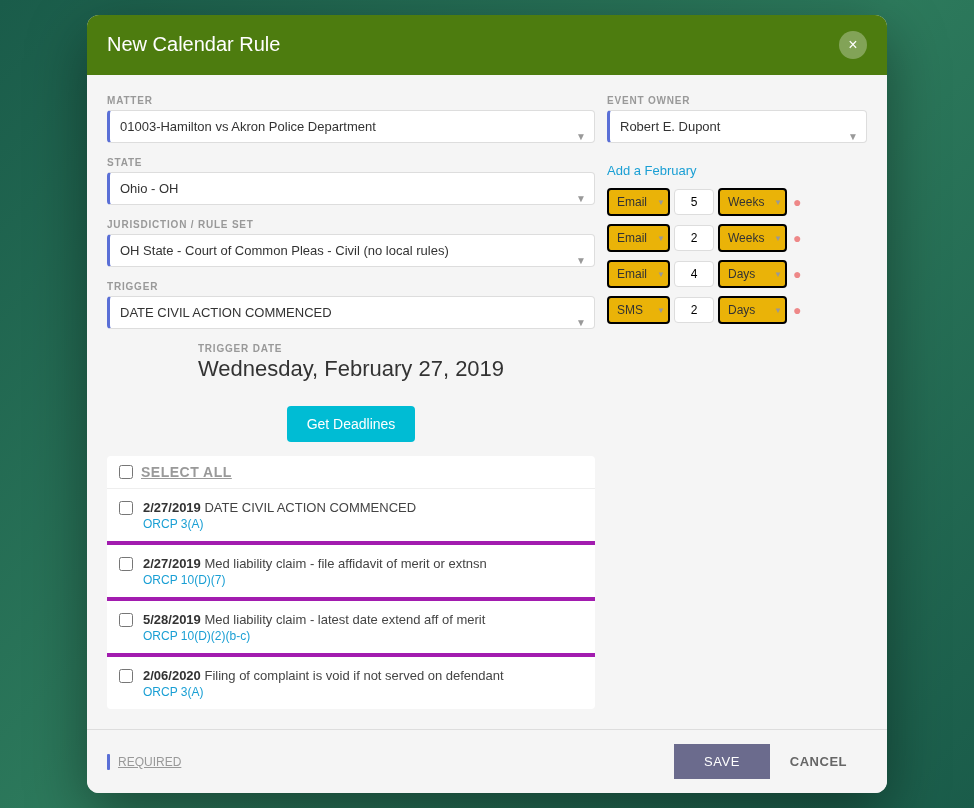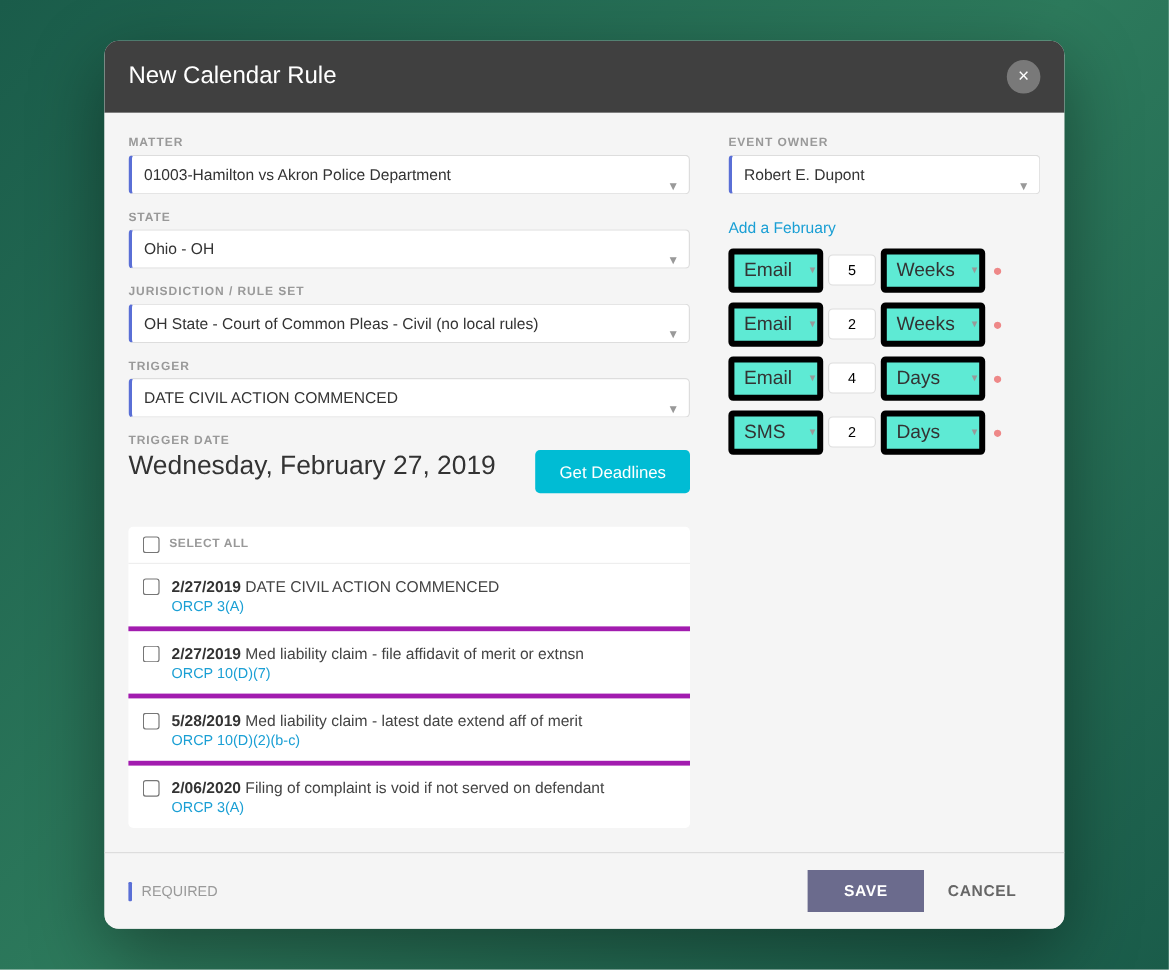--- a/index.html
+++ b/index.html
@@ -13,21 +13,21 @@
       font-family: -apple-system, BlinkMacSystemFont, 'Segoe UI', Arial, sans-serif;
     }
     .modal-wrapper {
       background: #f0f0f0;
       border-radius: 12px;
       overflow: hidden;
       width: 800px;
       box-shadow: 0 20px 60px rgba(0,0,0,0.4);
     }
     .modal-header {
-      background: #404040;
+      background: #4d7c0f;
       padding: 16px 20px;
       display: flex;
       align-items: center;
       justify-content: space-between;
     }
     .modal-title {
       color: white;
       font-size: 20px;
       font-weight: 500;
     }
@@ -41,21 +41,21 @@
       font-size: 16px;
       cursor: pointer;
       display: flex;
       align-items: center;
       justify-content: center;
     }
     .modal-body {
       background: #f5f5f5;
       padding: 20px;
       display: flex;
-      gap: 32px;
+      gap: 12px;
     }
     .left-panel {
       flex: 1;
     }
     .right-panel {
       width: 260px;
     }
     .field-group {
       margin-bottom: 14px;
     }
@@ -119,38 +119,40 @@
       padding: 10px 20px;
       font-size: 14px;
       cursor: pointer;
       white-space: nowrap;
     }
     .trigger-date-row {
       display: flex;
       align-items: center;
       justify-content: space-between;
       margin-bottom: 14px;
+      flex-direction: column;
     }
     .deadlines-section {
       background: white;
       border-radius: 4px;
       padding: 0;
     }
     .select-all-row {
       display: flex;
       align-items: center;
       padding: 8px 12px;
       border-bottom: 1px solid #eee;
     }
     .select-all-label {
-      font-size: 10px;
+      font-size: 14px;
       color: #999;
       margin-left: 8px;
       font-weight: 600;
       letter-spacing: 0.5px;
+      text-decoration: underline;
     }
     .deadline-item {
       display: flex;
       align-items: flex-start;
       padding: 10px 12px;
       border-bottom: 4px solid #a21caf;
     }
     .deadline-item:last-child {
       border-bottom: none;
     }
@@ -188,25 +190,25 @@
       cursor: pointer;
     }
     .reminder-row {
       display: flex;
       align-items: center;
       gap: 4px;
       margin-bottom: 8px;
     }
     .reminder-select {
       appearance: none;
-      border: 5px solid #000000;
+      border: 2px solid #000000;
       border-radius: 4px;
-      background: #5eead4;
+      background: #eab308;
       padding: 5px 20px 5px 8px;
-      font-size: 16px;
+      font-size: 12px;
       color: #333;
       cursor: pointer;
       outline: none;
       position: relative;
     }
     .reminder-type-wrap {
       position: relative;
       display: inline-block;
     }
     .reminder-type-wrap::after {
@@ -256,39 +258,40 @@
       padding: 14px 20px;
       display: flex;
       align-items: center;
       justify-content: space-between;
     }
     .required-label {
       display: flex;
       align-items: center;
       font-size: 12px;
       color: #999;
+      text-decoration: underline;
     }
     .required-indicator {
       width: 3px;
       height: 16px;
       background: #5a6fd6;
       margin-right: 8px;
       border-radius: 1px;
     }
     .footer-buttons {
       display: flex;
       gap: 0;
     }
     .save-btn {
       background: #6b6b8d;
       color: white;
       border: none;
       padding: 10px 30px;
       font-size: 13px;
-      font-weight: 700;
+      font-weight: 400;
       cursor: pointer;
       letter-spacing: 0.5px;
     }
     .cancel-btn {
       background: transparent;
       color: #666;
       border: none;
       padding: 10px 20px;
       font-size: 13px;
       font-weight: 600;

